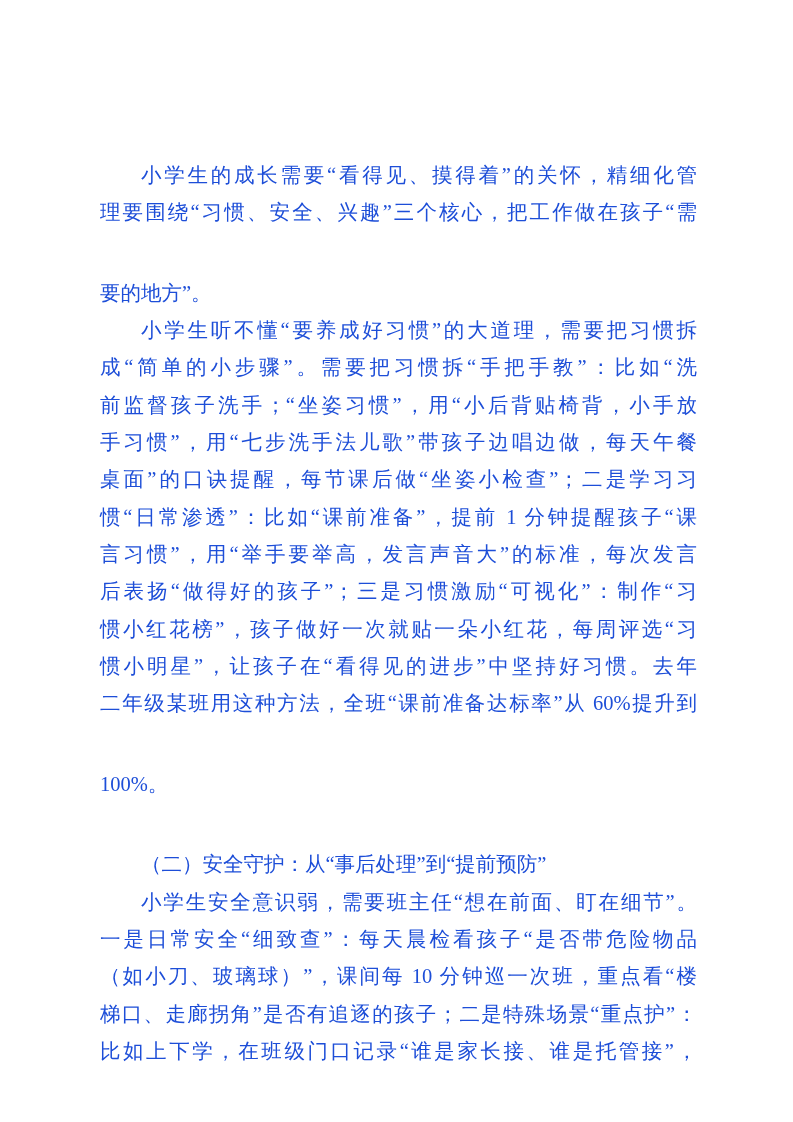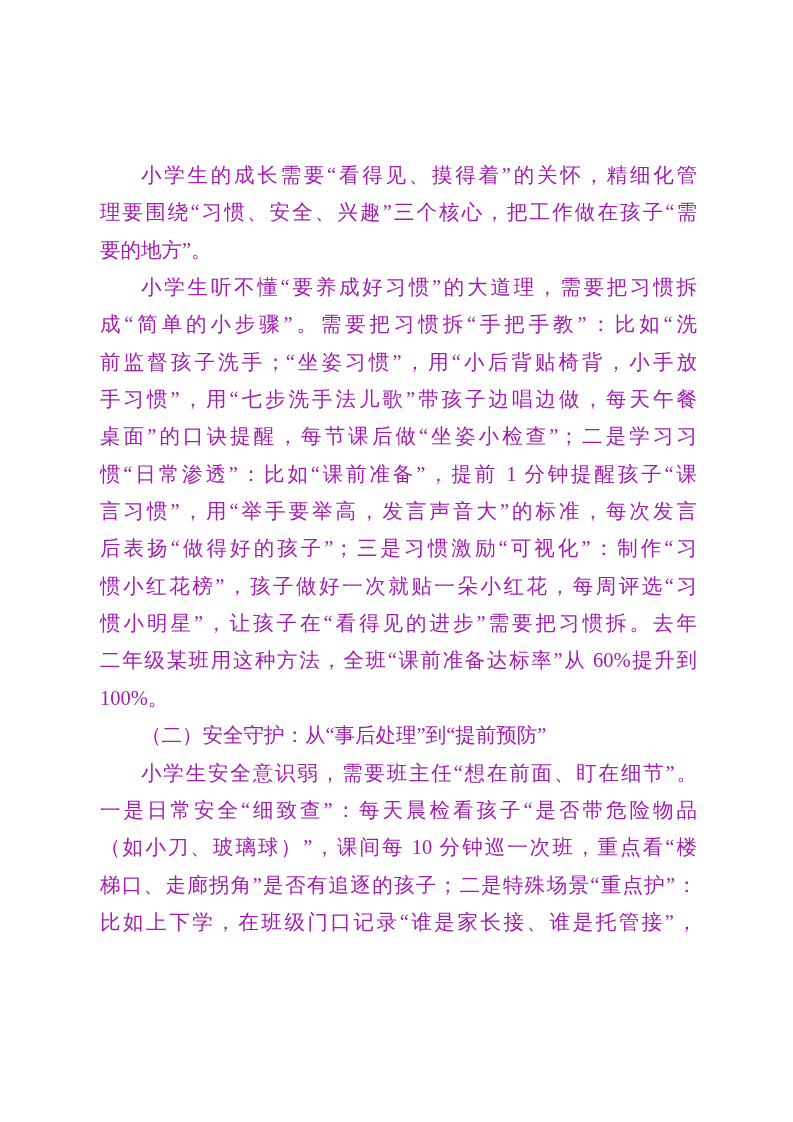--- a/index.html
+++ b/index.html
@@ -29,40 +29,41 @@
     text-align-last: justify;
     white-space: nowrap;
   }
   .line.first {
     text-indent: 2em;
   }
   .line.end,
   .line.heading {
     text-align-last: left;
     white-space: normal;
+    margin-top: 43px;
   }
 </style>
 </head>
 <body>
 
 <div class="page" style="background: rgb(255, 255, 255);">
-  <div class="doc-body" style="color: #a21caf;">
+  <div class="doc-body" style="color: #1d4ed8;">
       <div class="line first">小学生的成长需要“看得见、摸得着”的关怀，精细化管</div>
       <div class="line">理要围绕“习惯、安全、兴趣”三个核心，把工作做在孩子“需</div>
       <div class="line end">要的地方”。</div>
       <div class="line first">小学生听不懂“要养成好习惯”的大道理，需要把习惯拆</div>
       <div class="line">成“简单的小步骤”。需要把习惯拆“手把手教”：比如“洗</div>
       <div class="line">前监督孩子洗手；“坐姿习惯”，用“小后背贴椅背，小手放</div>
       <div class="line">手习惯”，用“七步洗手法儿歌”带孩子边唱边做，每天午餐</div>
       <div class="line">桌面”的口诀提醒，每节课后做“坐姿小检查”；二是学习习</div>
       <div class="line">惯“日常渗透”：比如“课前准备”，提前 1 分钟提醒孩子“课</div>
       <div class="line">言习惯”，用“举手要举高，发言声音大”的标准，每次发言</div>
       <div class="line">后表扬“做得好的孩子”；三是习惯激励“可视化”：制作“习</div>
       <div class="line">惯小红花榜”，孩子做好一次就贴一朵小红花，每周评选“习</div>
-      <div class="line">惯小明星”，让孩子在“看得见的进步”需要把习惯拆。去年</div>
+      <div class="line">惯小明星”，让孩子在“看得见的进步”中坚持好习惯。去年</div>
       <div class="line">二年级某班用这种方法，全班“课前准备达标率”从 60%提升到</div>
       <div class="line end">100%。</div>
       <div class="line heading first">（二）安全守护：从“事后处理”到“提前预防”</div>
       <div class="line first">小学生安全意识弱，需要班主任“想在前面、盯在细节”。</div>
       <div class="line">一是日常安全“细致查”：每天晨检看孩子“是否带危险物品</div>
       <div class="line">（如小刀、玻璃球）”，课间每 10 分钟巡一次班，重点看“楼</div>
       <div class="line">梯口、走廊拐角”是否有追逐的孩子；二是特殊场景“重点护”：</div>
       <div class="line">比如上下学，在班级门口记录“谁是家长接、谁是托管接”，</div>
     </div>
 </div>

